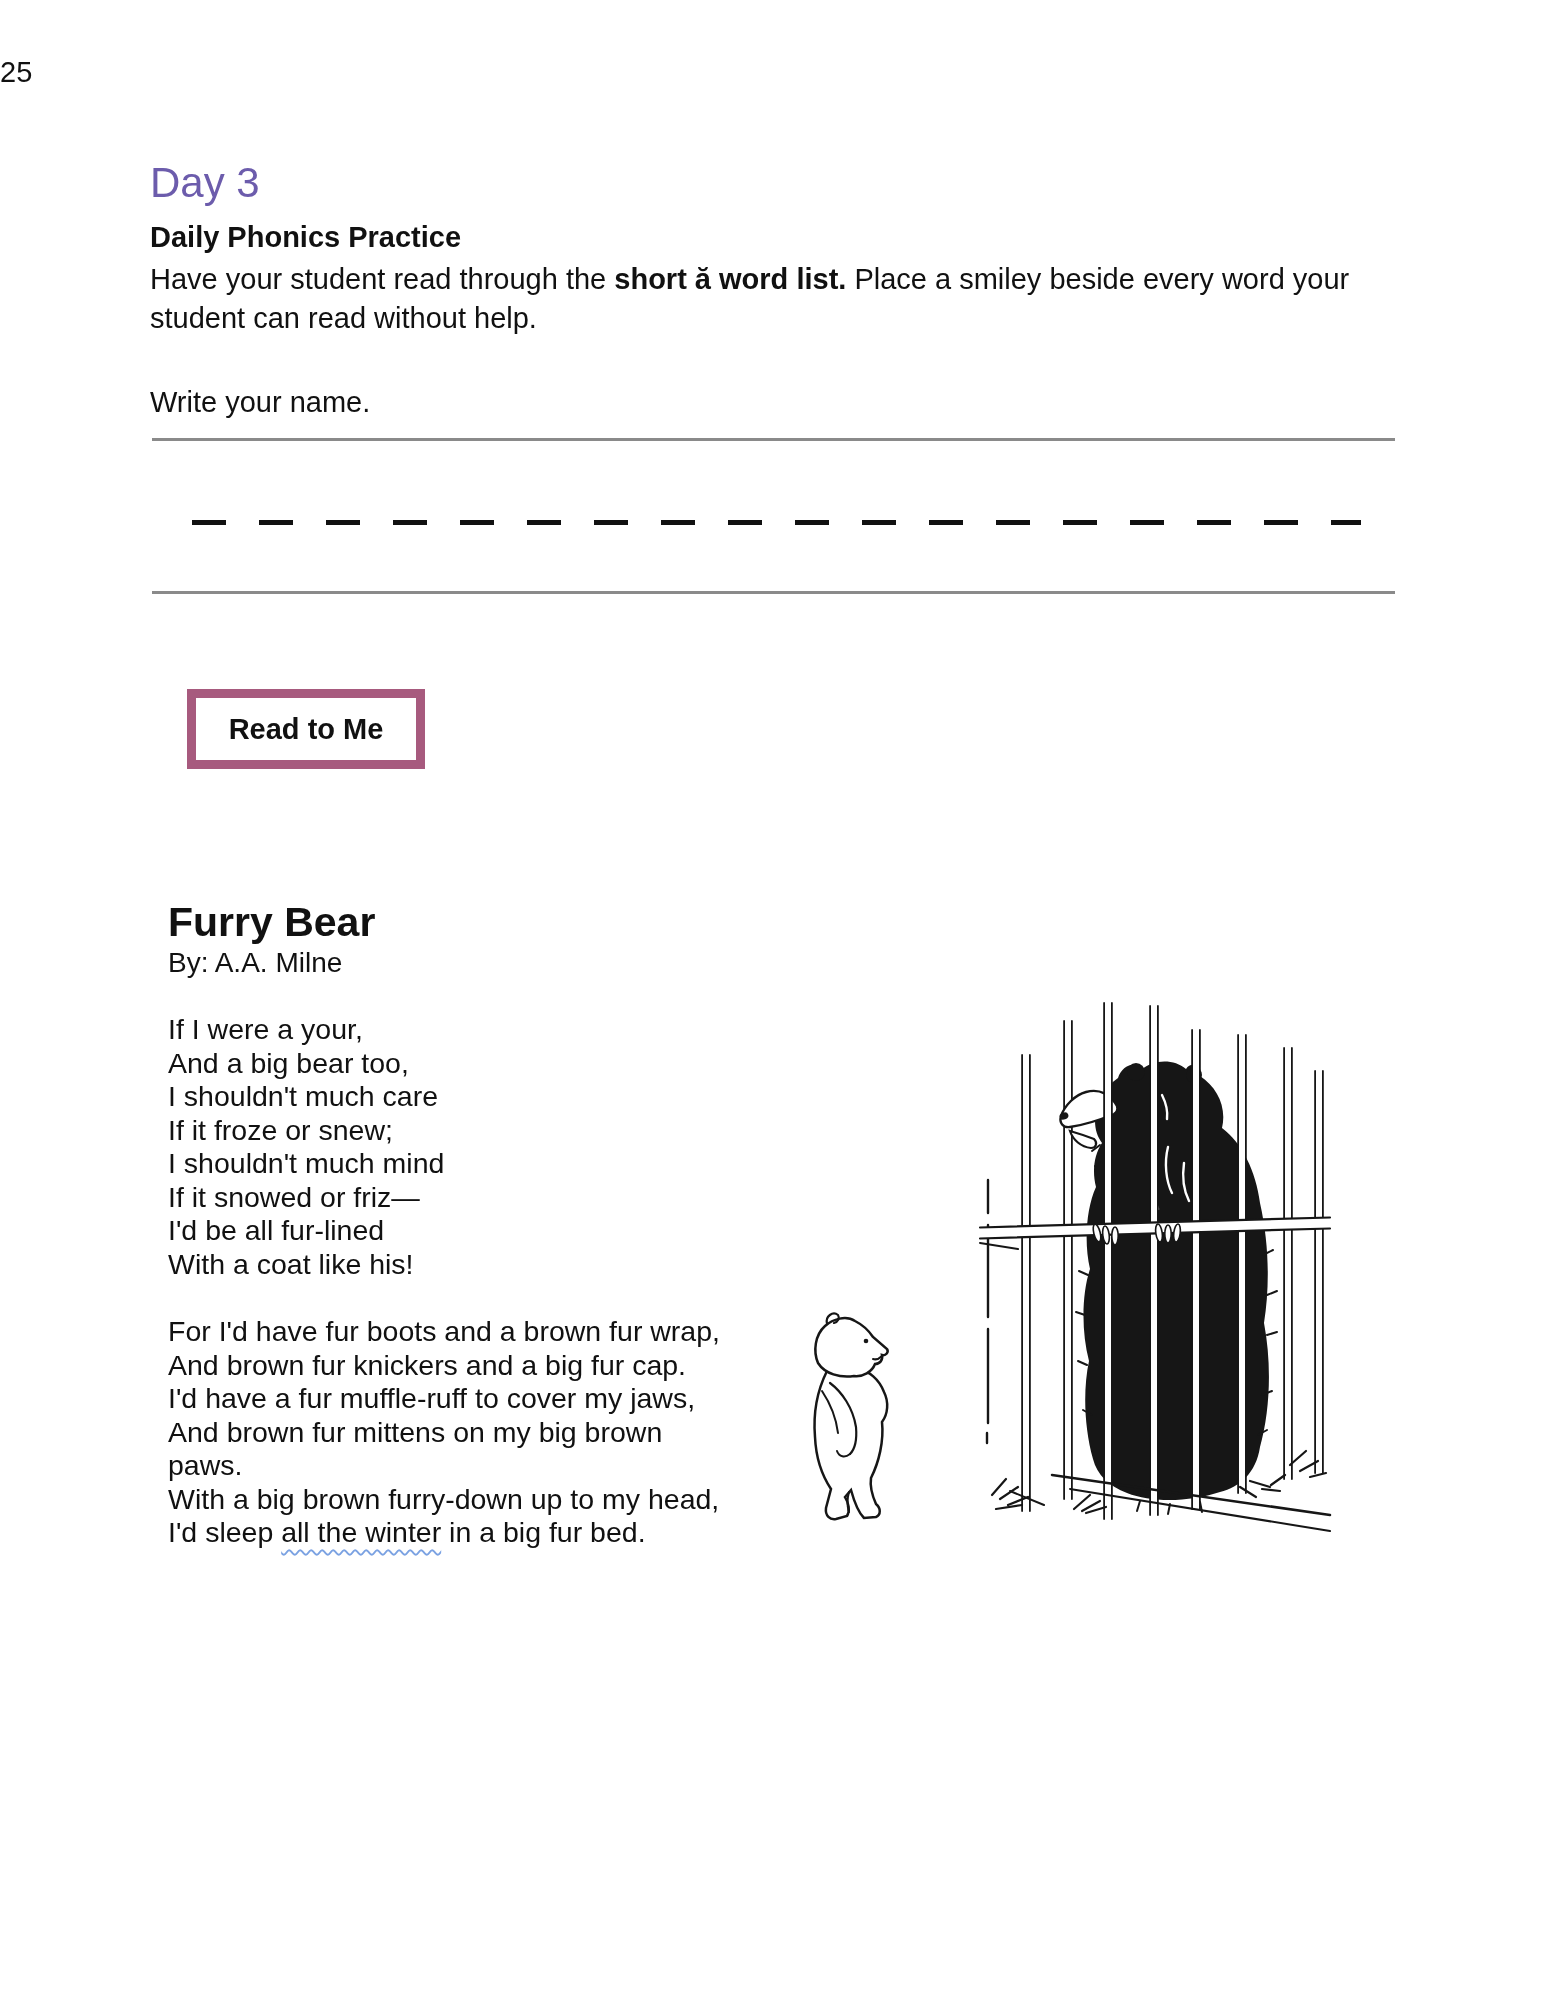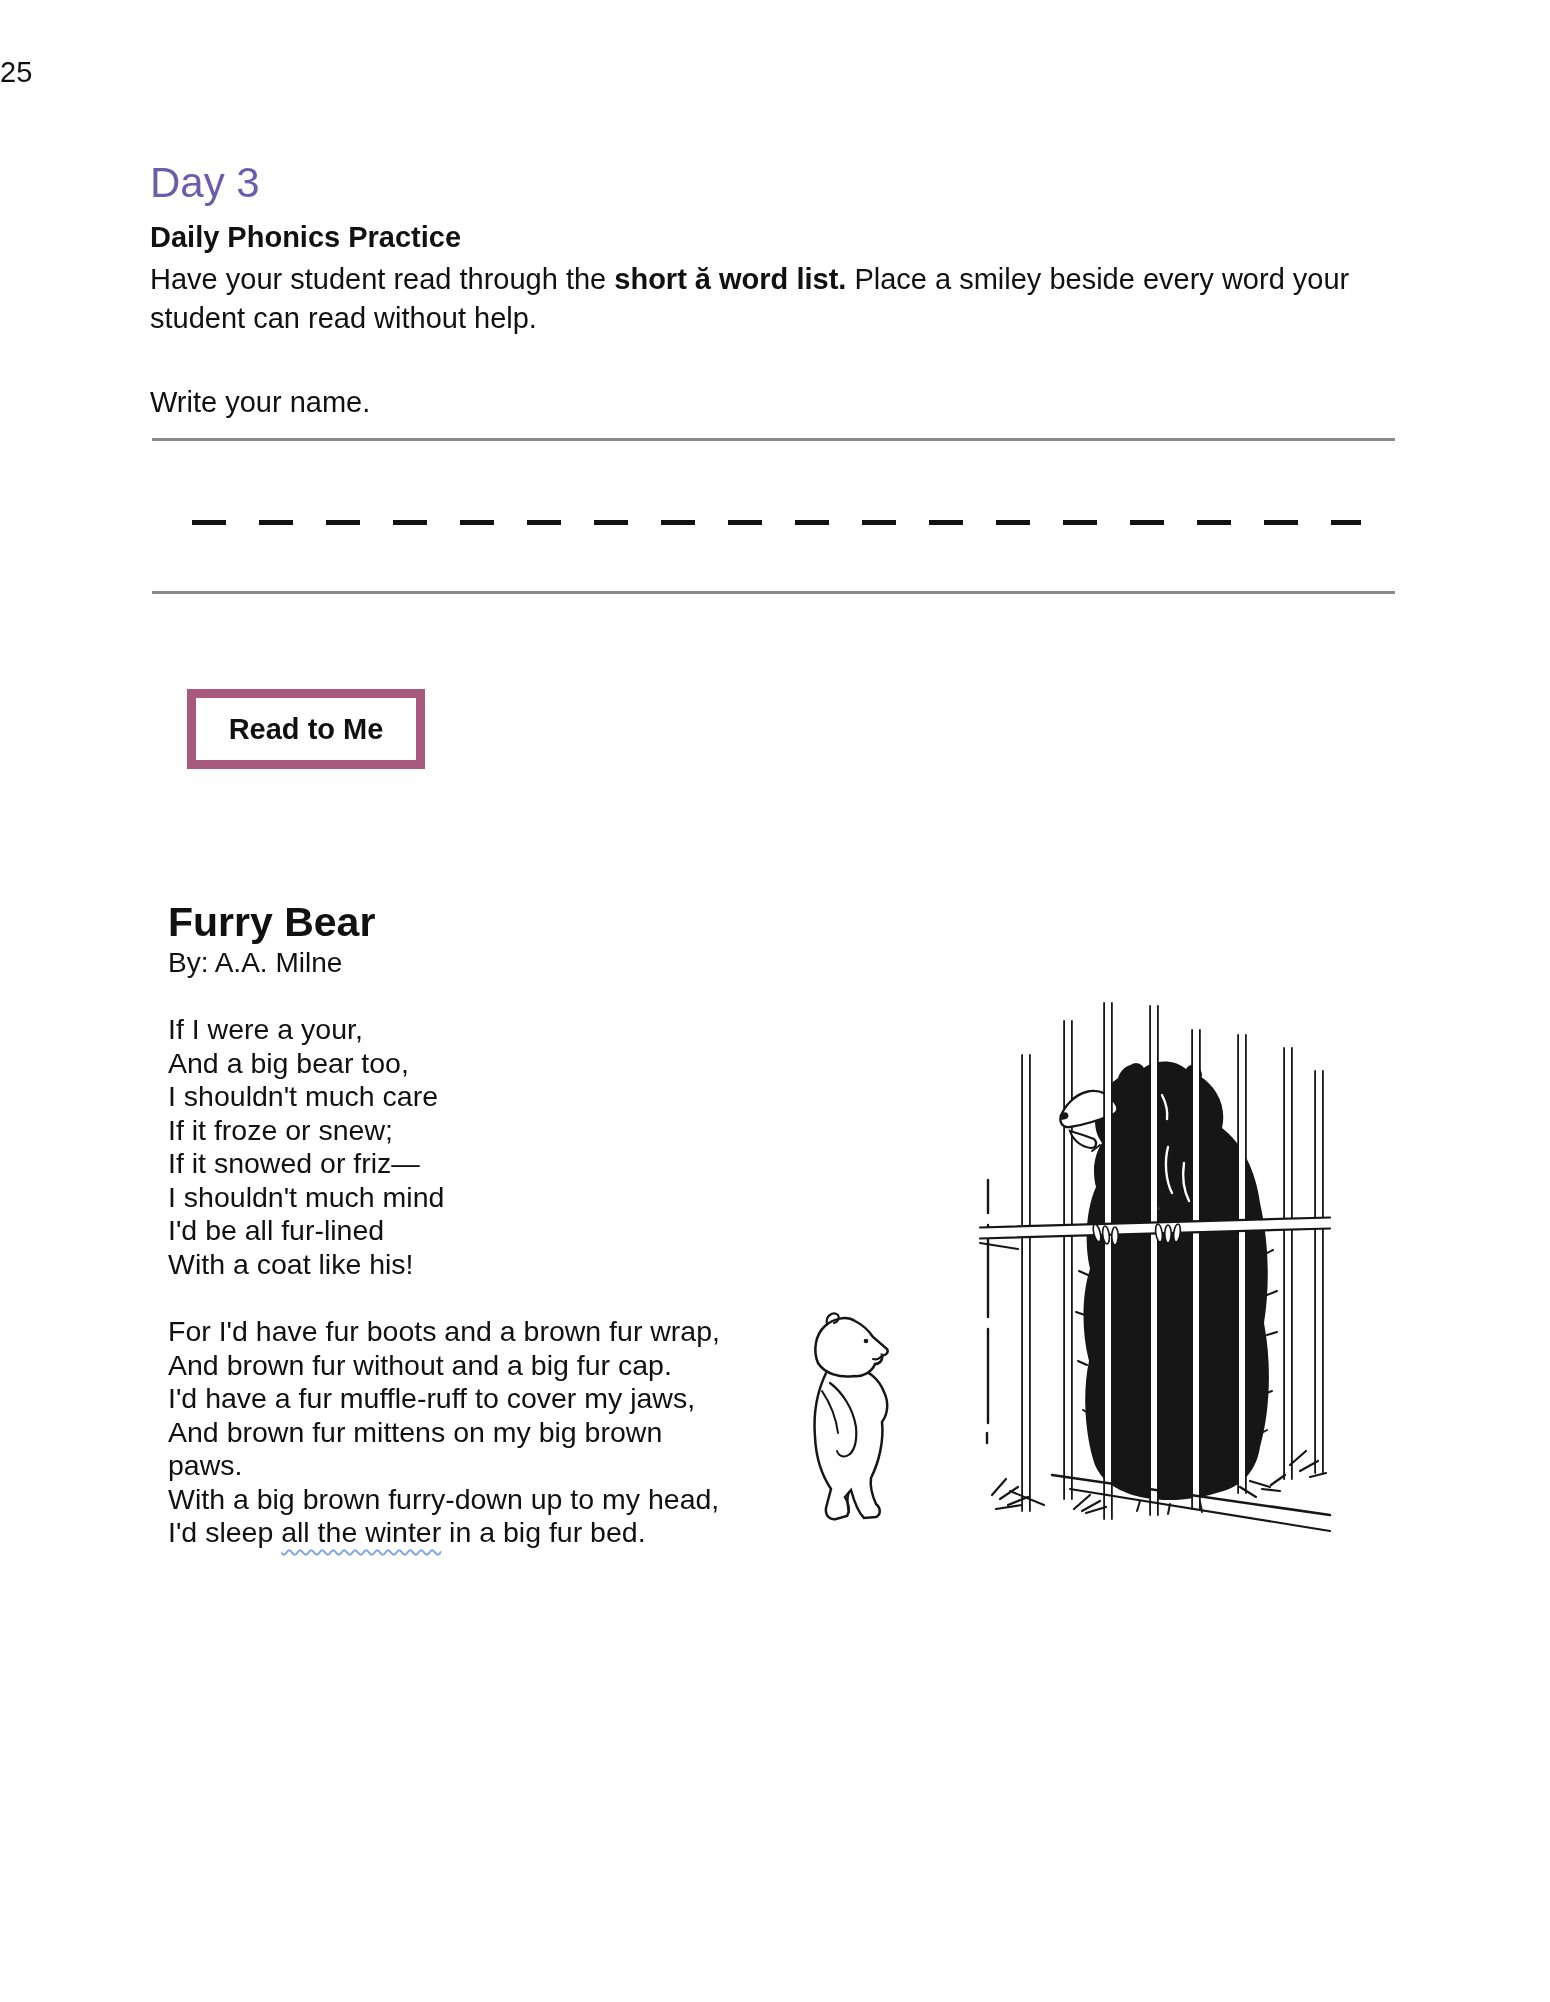--- a/index.html
+++ b/index.html
@@ -75,28 +75,28 @@
   </div>
 
   <div class="poem">
     <div class="poem-title">Furry Bear</div>
     <div class="poem-byline">By: A.A. Milne</div>
     <div class="stanza stanza1">
         <div class="pline">If I were a your,</div>
         <div class="pline">And a big bear too,</div>
         <div class="pline">I shouldn't much care</div>
         <div class="pline">If it froze or snew;</div>
+        <div class="pline">I shouldn't much mind</div>
         <div class="pline">If it snowed or friz—</div>
-        <div class="pline">I shouldn't much mind</div>
         <div class="pline">I'd be all fur-lined</div>
         <div class="pline">With a coat like his!</div>
       </div>
     <div class="stanza stanza2">
         <div class="pline">For I'd have fur boots and a brown fur wrap,</div>
-        <div class="pline">And brown fur without and a big fur cap.</div>
+        <div class="pline">And brown fur knickers and a big fur cap.</div>
         <div class="pline">I'd have a fur muffle-ruff to cover my jaws,</div>
         <div class="pline">And brown fur mittens on my big brown</div>
         <div class="pline">paws.</div>
         <div class="pline">With a big brown furry-down up to my head,</div>
         <div class="pline"><span>I'd sleep </span><span class="squiggle">all the winter</span><span> in a big fur bed.</span></div>
       </div>
   </div>
 
   <div class="illu">
     <svg viewBox="0 0 565 575" xmlns="http://www.w3.org/2000/svg">

